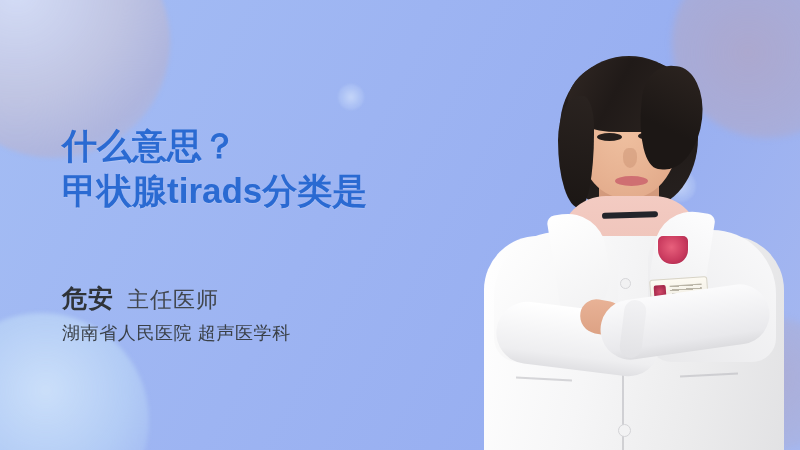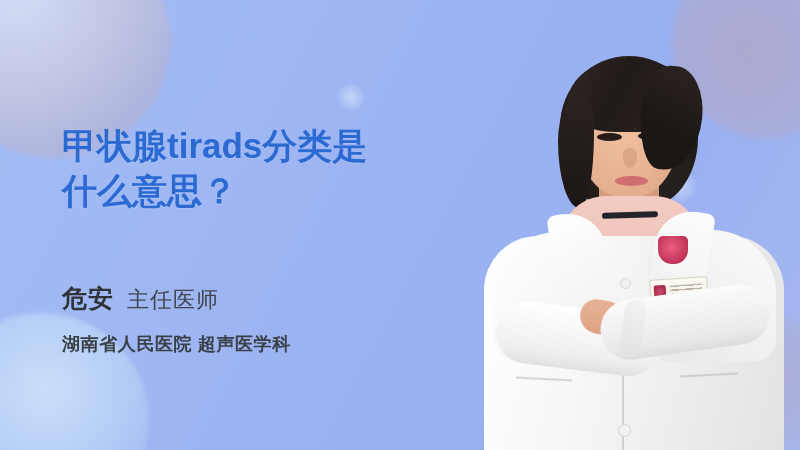--- a/index.html
+++ b/index.html
@@ -95,37 +95,37 @@
   #doctor-meta {
     position: absolute;
     left: 62px;
     top: 282px;
     width: 420px;
   }
   #meta-row {
     display: flex;
     align-items: baseline;
     gap: 13px;
-    margin-bottom: 17px;
+    margin-bottom: 6px;
   }
   #doctor-name {
     font-size: 25px;
     font-weight: bold;
     color: #2f3338;
     letter-spacing: 1px;
   }
   #doctor-rank {
     font-size: 22px;
     font-weight: normal;
     color: #41464d;
     letter-spacing: 1px;
   }
   #doctor-affiliation {
     font-size: 18px;
-    font-weight: bold;
+    font-weight: normal;
     color: #3a4047;
     letter-spacing: 0.6px;
     white-space: nowrap;
   }
 
   
   #doctor-photo {
     position: absolute;
     left: 472px;
     top: 0;
@@ -333,22 +333,22 @@
 <div id="stage">
 
   <div class="blob" id="blob-topleft"></div>
   <div class="blob" id="blob-topright"></div>
   <div class="blob" id="blob-bottomleft"></div>
   <div class="blob" id="blob-right-mid"></div>
   <div class="blob" id="blob-dot-mid"></div>
   <div class="blob" id="blob-dot-shoulder"></div>
 
   <div id="headline">
+    <span class="hl-line">什么意思？</span>
     <span class="hl-line">甲状腺tirads分类是</span>
-    <span class="hl-line">什么意思？</span>
   </div>
 
   <div id="doctor-meta">
     <div id="meta-row">
       <span id="doctor-name">危安</span>
       <span id="doctor-rank">主任医师</span>
     </div>
     <div id="doctor-affiliation">湖南省人民医院 超声医学科</div>
   </div>
 

